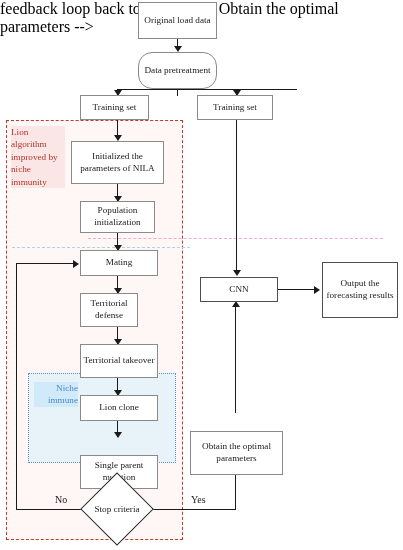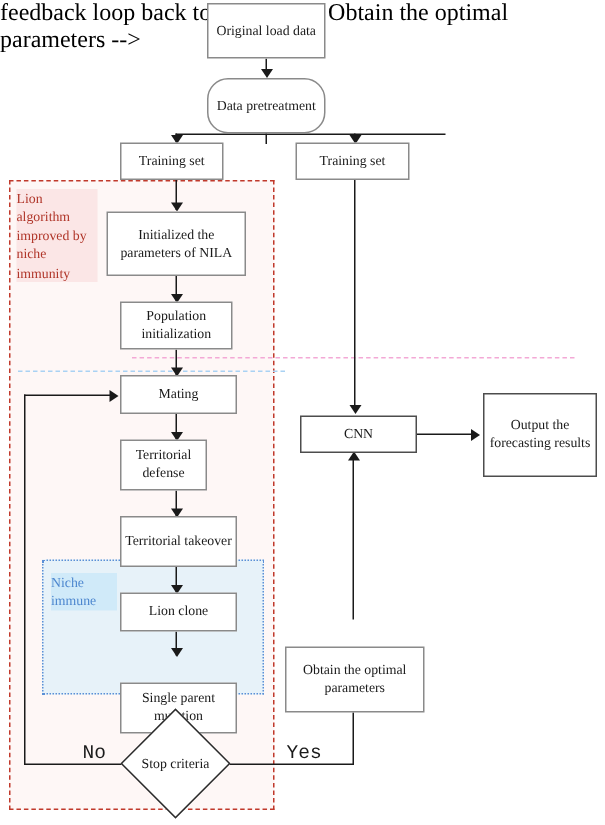--- a/index.html
+++ b/index.html
@@ -78,27 +78,26 @@
     background:rgba(223,240,250,0.75);
     z-index:2;
   }
   .grp-label{
     position:absolute;
     z-index:5;
     font-size:9.2px;
     line-height:1.35;
   }
   .grp-label.red{color:#b0362a;background:rgba(250,224,224,0.75);}
-  .grp-label.blue{color:#4d87cf;background:rgba(205,233,248,0.9);}
+  .grp-label.blue{color:#4d87cf;background:rgba(205,233,248,0.9);text-align:right;}
   .edge-label{
     position:absolute;
     z-index:5;
-    font-size:13px;
+    font-size:10px;
     color:#1a1a1a;
-    font-family:Liberation Mono, monospace;
   }
   .ghost{position:absolute;z-index:2;pointer-events:none;}
   .ghost-pink{border-top:1px dashed #f3a9d6;}
   .ghost-blue{border-top:1px dashed #a9d2f3;}
 </style>
 </head>
 <body>
 
 <div id="page">
 

